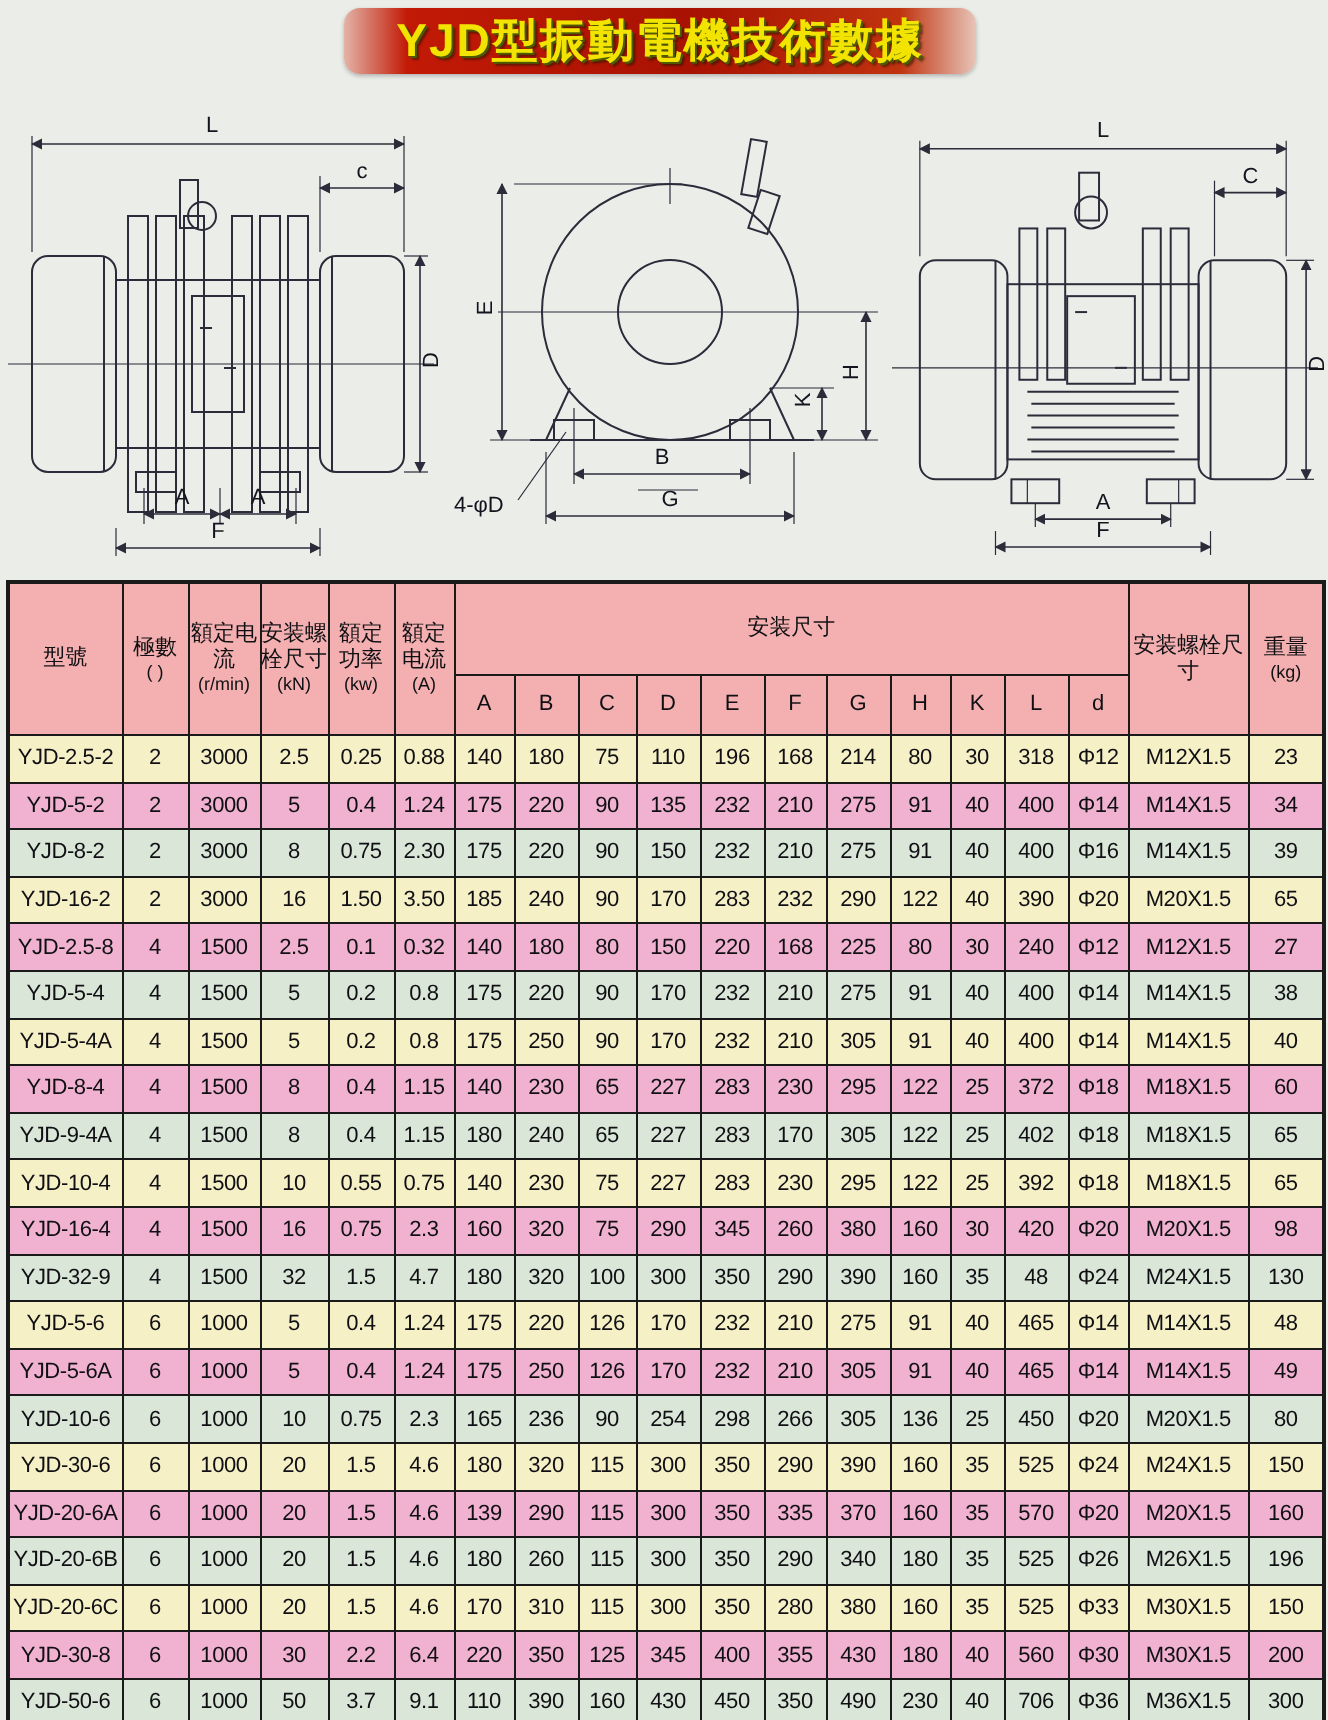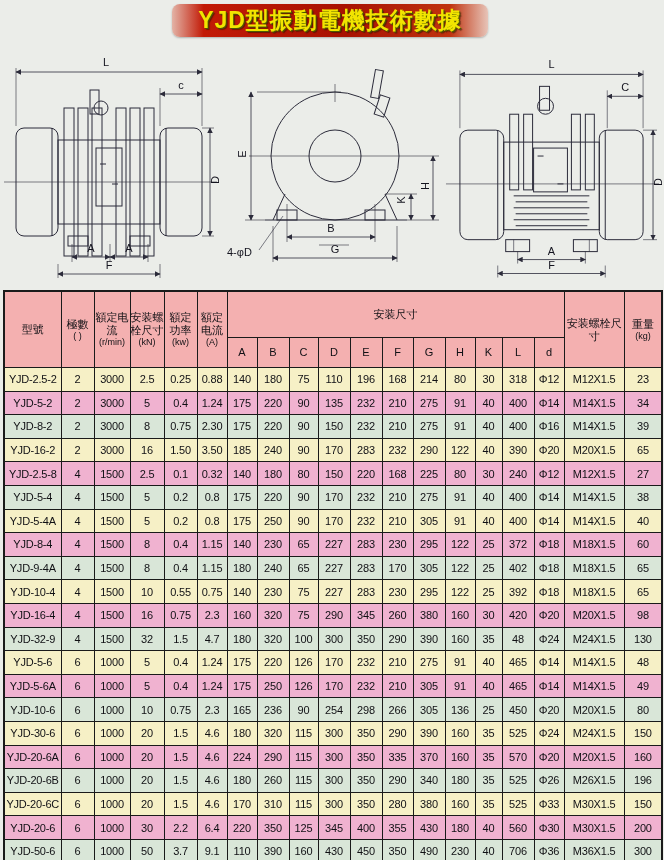--- a/index.html
+++ b/index.html
@@ -619,21 +619,21 @@
             <td>M24X1.5</td>
             <td>150</td>
           </tr>
           <tr class="pink">
             <td class="model-cell">YJD-20-6A</td>
             <td>6</td>
             <td>1000</td>
             <td>20</td>
             <td>1.5</td>
             <td>4.6</td>
-            <td>224</td>
+            <td>139</td>
             <td>290</td>
             <td>115</td>
             <td>300</td>
             <td>350</td>
             <td>335</td>
             <td>370</td>
             <td>160</td>
             <td>35</td>
             <td>570</td>
             <td>Φ20</td>
@@ -676,21 +676,21 @@
             <td>280</td>
             <td>380</td>
             <td>160</td>
             <td>35</td>
             <td>525</td>
             <td>Φ33</td>
             <td>M30X1.5</td>
             <td>150</td>
           </tr>
           <tr class="pink">
-            <td class="model-cell">YJD-20-6</td>
+            <td class="model-cell">YJD-30-8</td>
             <td>6</td>
             <td>1000</td>
             <td>30</td>
             <td>2.2</td>
             <td>6.4</td>
             <td>220</td>
             <td>350</td>
             <td>125</td>
             <td>345</td>
             <td>400</td>

